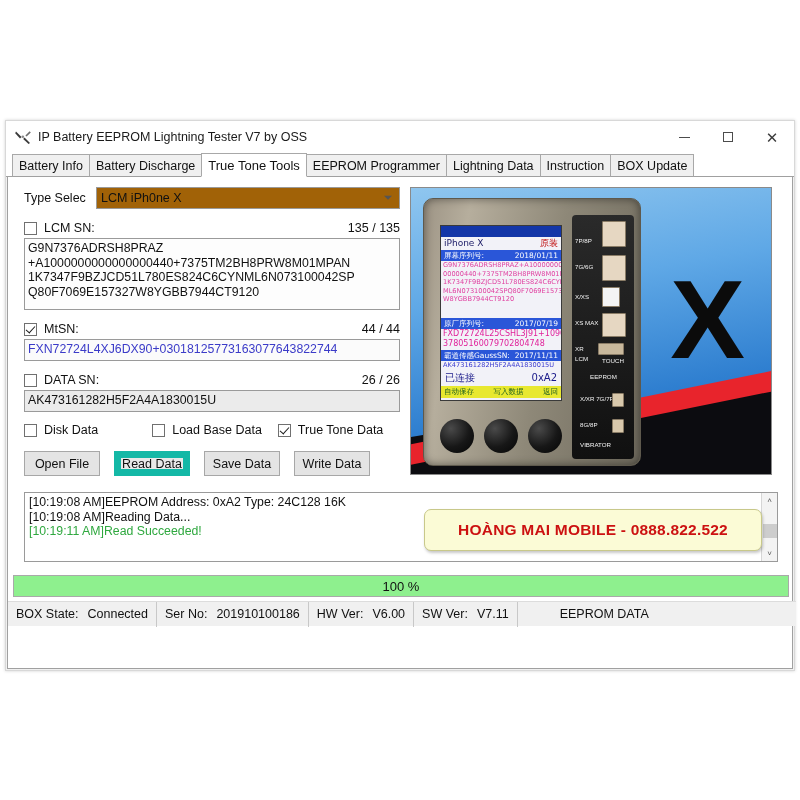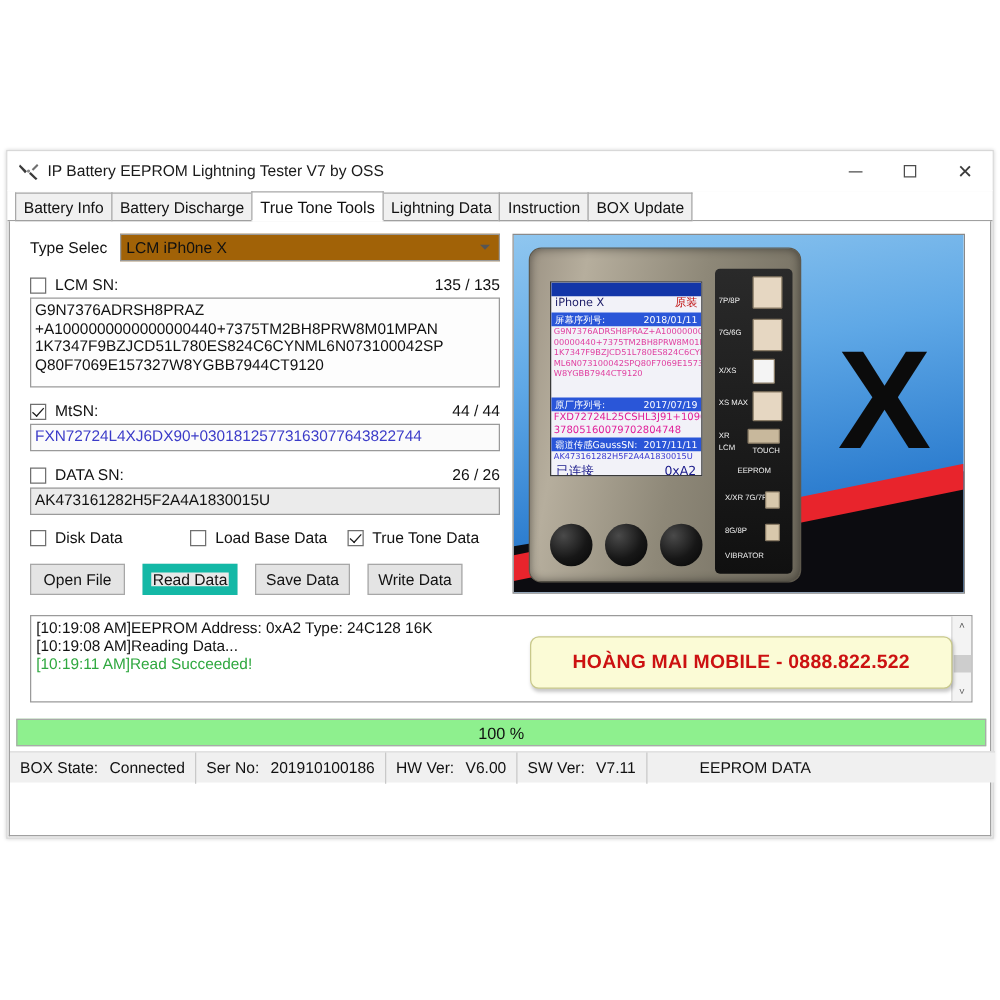--- a/index.html
+++ b/index.html
@@ -227,21 +227,21 @@
     left: 12px; top: 10px;
     width: 218px; height: 268px;
     background: linear-gradient(100deg,#9d9485 0%, #b6ae9d 18%, #8e8878 55%, #6f6a5d 100%);
     border-radius: 10px;
     border: 1px solid #5e594d;
     box-shadow: inset 0 0 8px rgba(0,0,0,.45);
   }
   .dev-screen {
     position: absolute;
     left: 16px; top: 26px;
-    width: 122px; height: 156px;
+    width: 122px; height: 176px;
     background: #f2f2f8;
     border: 1px solid #3a3a3a;
     overflow: hidden;
     font-family: "DejaVu Sans", sans-serif;
   }
   .ds-titlebar { height: 11px; background:#1336a8; }
   .ds-model { display:flex; justify-content:space-between; color:#1a1a66; font-size:9px; line-height:13px; padding:0 3px; }
   .ds-model .hl { color:#c01010; }
   .ds-bar { background:#2a56d8; color:#ffffff; display:flex; justify-content:space-between; font-size:7.5px; line-height:11px; padding:0 3px; }
   .ds-pink { color:#e040a0; font-size:6.6px; line-height:8.6px; padding:0 2px; white-space:nowrap; overflow:hidden; }
@@ -372,20 +372,23 @@
 
     <div class="tabstrip">
       <div class="tab">
           <span>Battery Info</span>
         </div>
       <div class="tab">
           <span>Battery Discharge</span>
         </div>
       <div class="tab active">
           <span>True Tone Tools</span>
+        </div>
+      <div class="tab">
+          <span>EEPROM Programmer</span>
         </div>
       <div class="tab">
           <span>Lightning Data</span>
         </div>
       <div class="tab">
           <span>Instruction</span>
         </div>
       <div class="tab">
           <span>BOX Update</span>
         </div>

